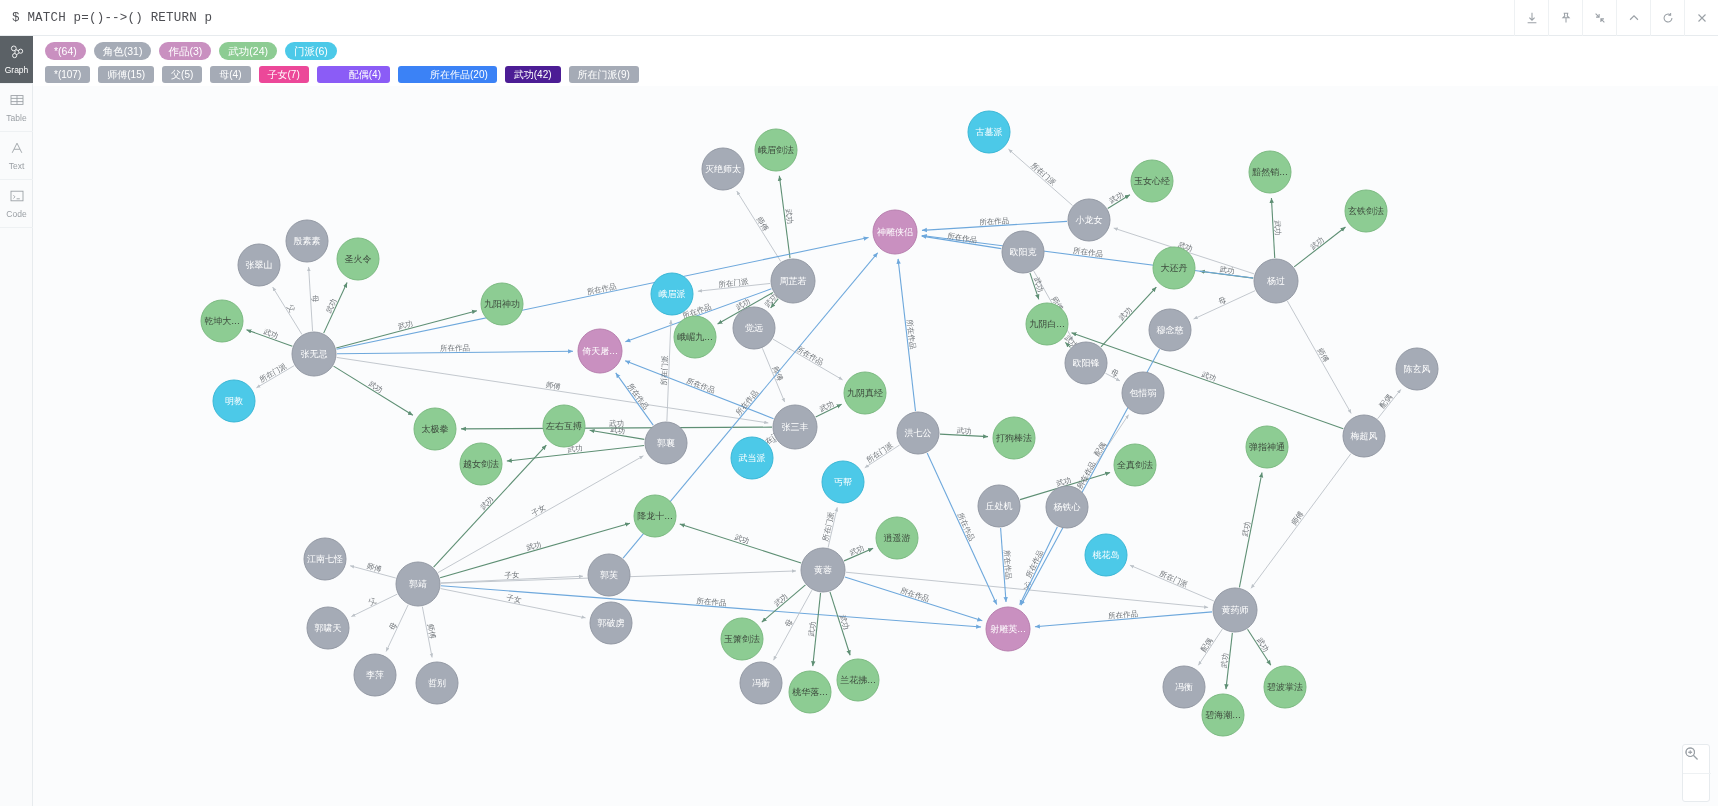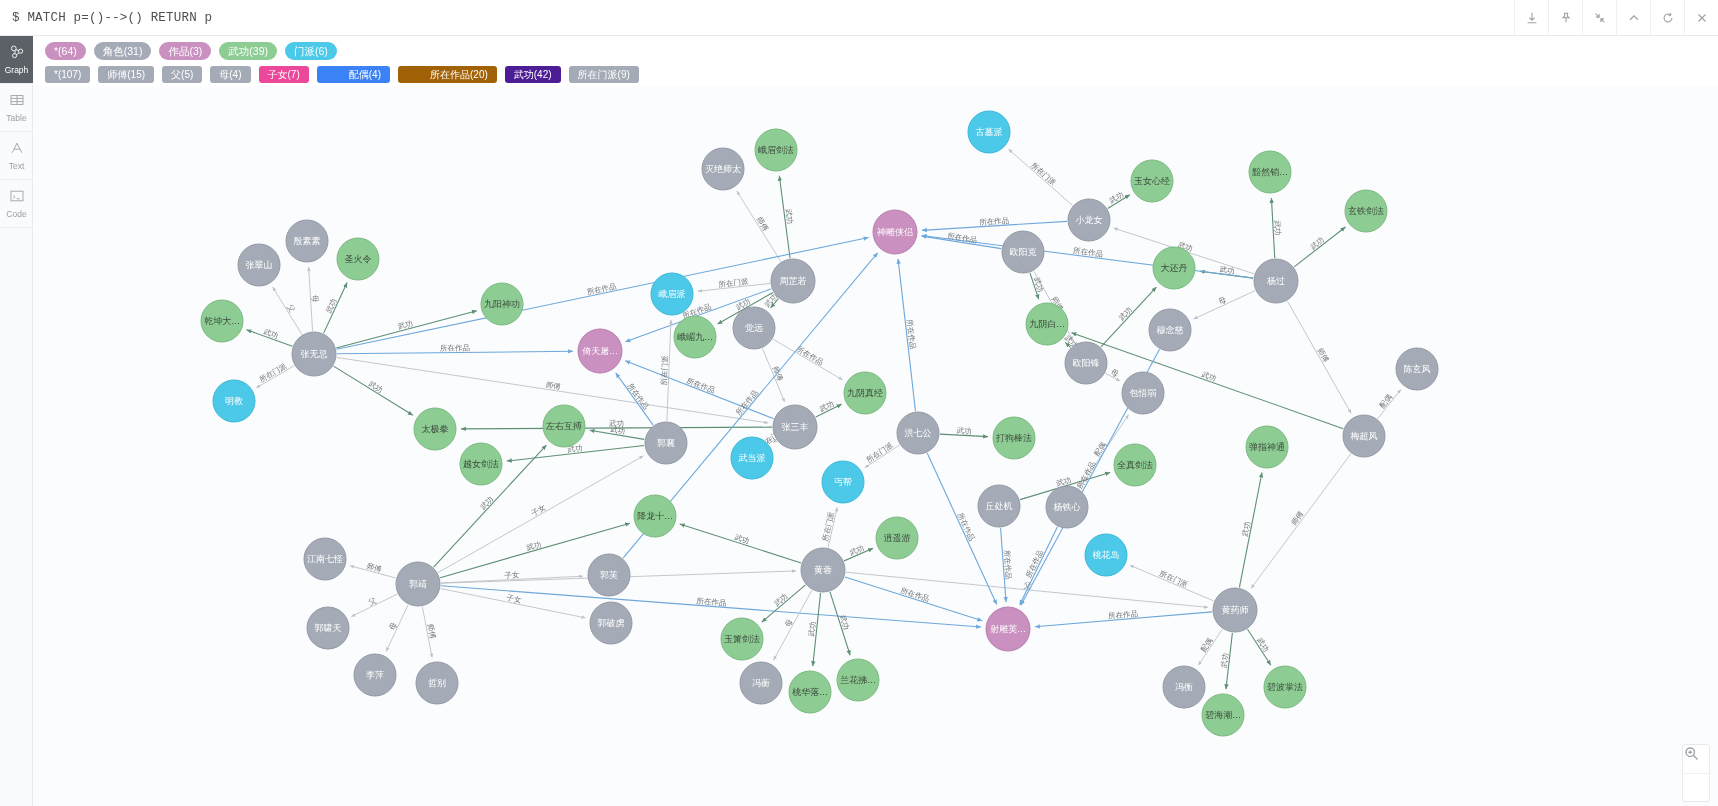--- a/index.html
+++ b/index.html
@@ -164,31 +164,31 @@
       </span>
       <span class="rail-label">Code</span>
     </div>
   </div>
 
   <div class="legend">
     <div class="chip-row" id="node-chips">
         <div class="chip" style="background: rgb(201, 144, 192);">*(64)</div>
         <div class="chip" style="background: rgb(165, 171, 182);">角色(31)</div>
         <div class="chip" style="background: rgb(201, 144, 192);">作品(3)</div>
-        <div class="chip" style="background: rgb(141, 204, 147);">武功(39)</div>
+        <div class="chip" style="background: rgb(141, 204, 147);">武功(24)</div>
         <div class="chip" style="background: rgb(76, 201, 232);">门派(6)</div>
       </div>
     <div class="chip-row" id="rel-chips">
         <div class="chip rel" style="background: rgb(165, 171, 182);">*(107)</div>
         <div class="chip rel" style="background: rgb(165, 171, 182);">师傅(15)</div>
         <div class="chip rel" style="background: rgb(165, 171, 182);">父(5)</div>
         <div class="chip rel" style="background: rgb(165, 171, 182);">母(4)</div>
         <div class="chip rel" style="background: #ec4899;">子女(7)</div>
-        <div class="chip rel" style="background: #3b82f6; padding-left: 32px;">配偶(4)</div>
-        <div class="chip rel" style="background: #a16207; padding-left: 32px;">所在作品(20)</div>
+        <div class="chip rel" style="background: #8b5cf6; padding-left: 32px;">配偶(4)</div>
+        <div class="chip rel" style="background: #3b82f6; padding-left: 32px;">所在作品(20)</div>
         <div class="chip rel" style="background: #4c1d95;">武功(42)</div>
         <div class="chip rel" style="background: rgb(165, 171, 182);">所在门派(9)</div>
       </div>
   </div>
 
   <div class="canvas">
     <svg id="graph-svg" width="1685" height="720">
         <defs>
           <marker id="arr-work" viewBox="0 0 10 10" refX="9" refY="5" markerWidth="5" markerHeight="5" orient="auto-start-reverse">
             <path d="M0 1 L9 5 L0 9 z" fill="#6ea8dc"></path>

